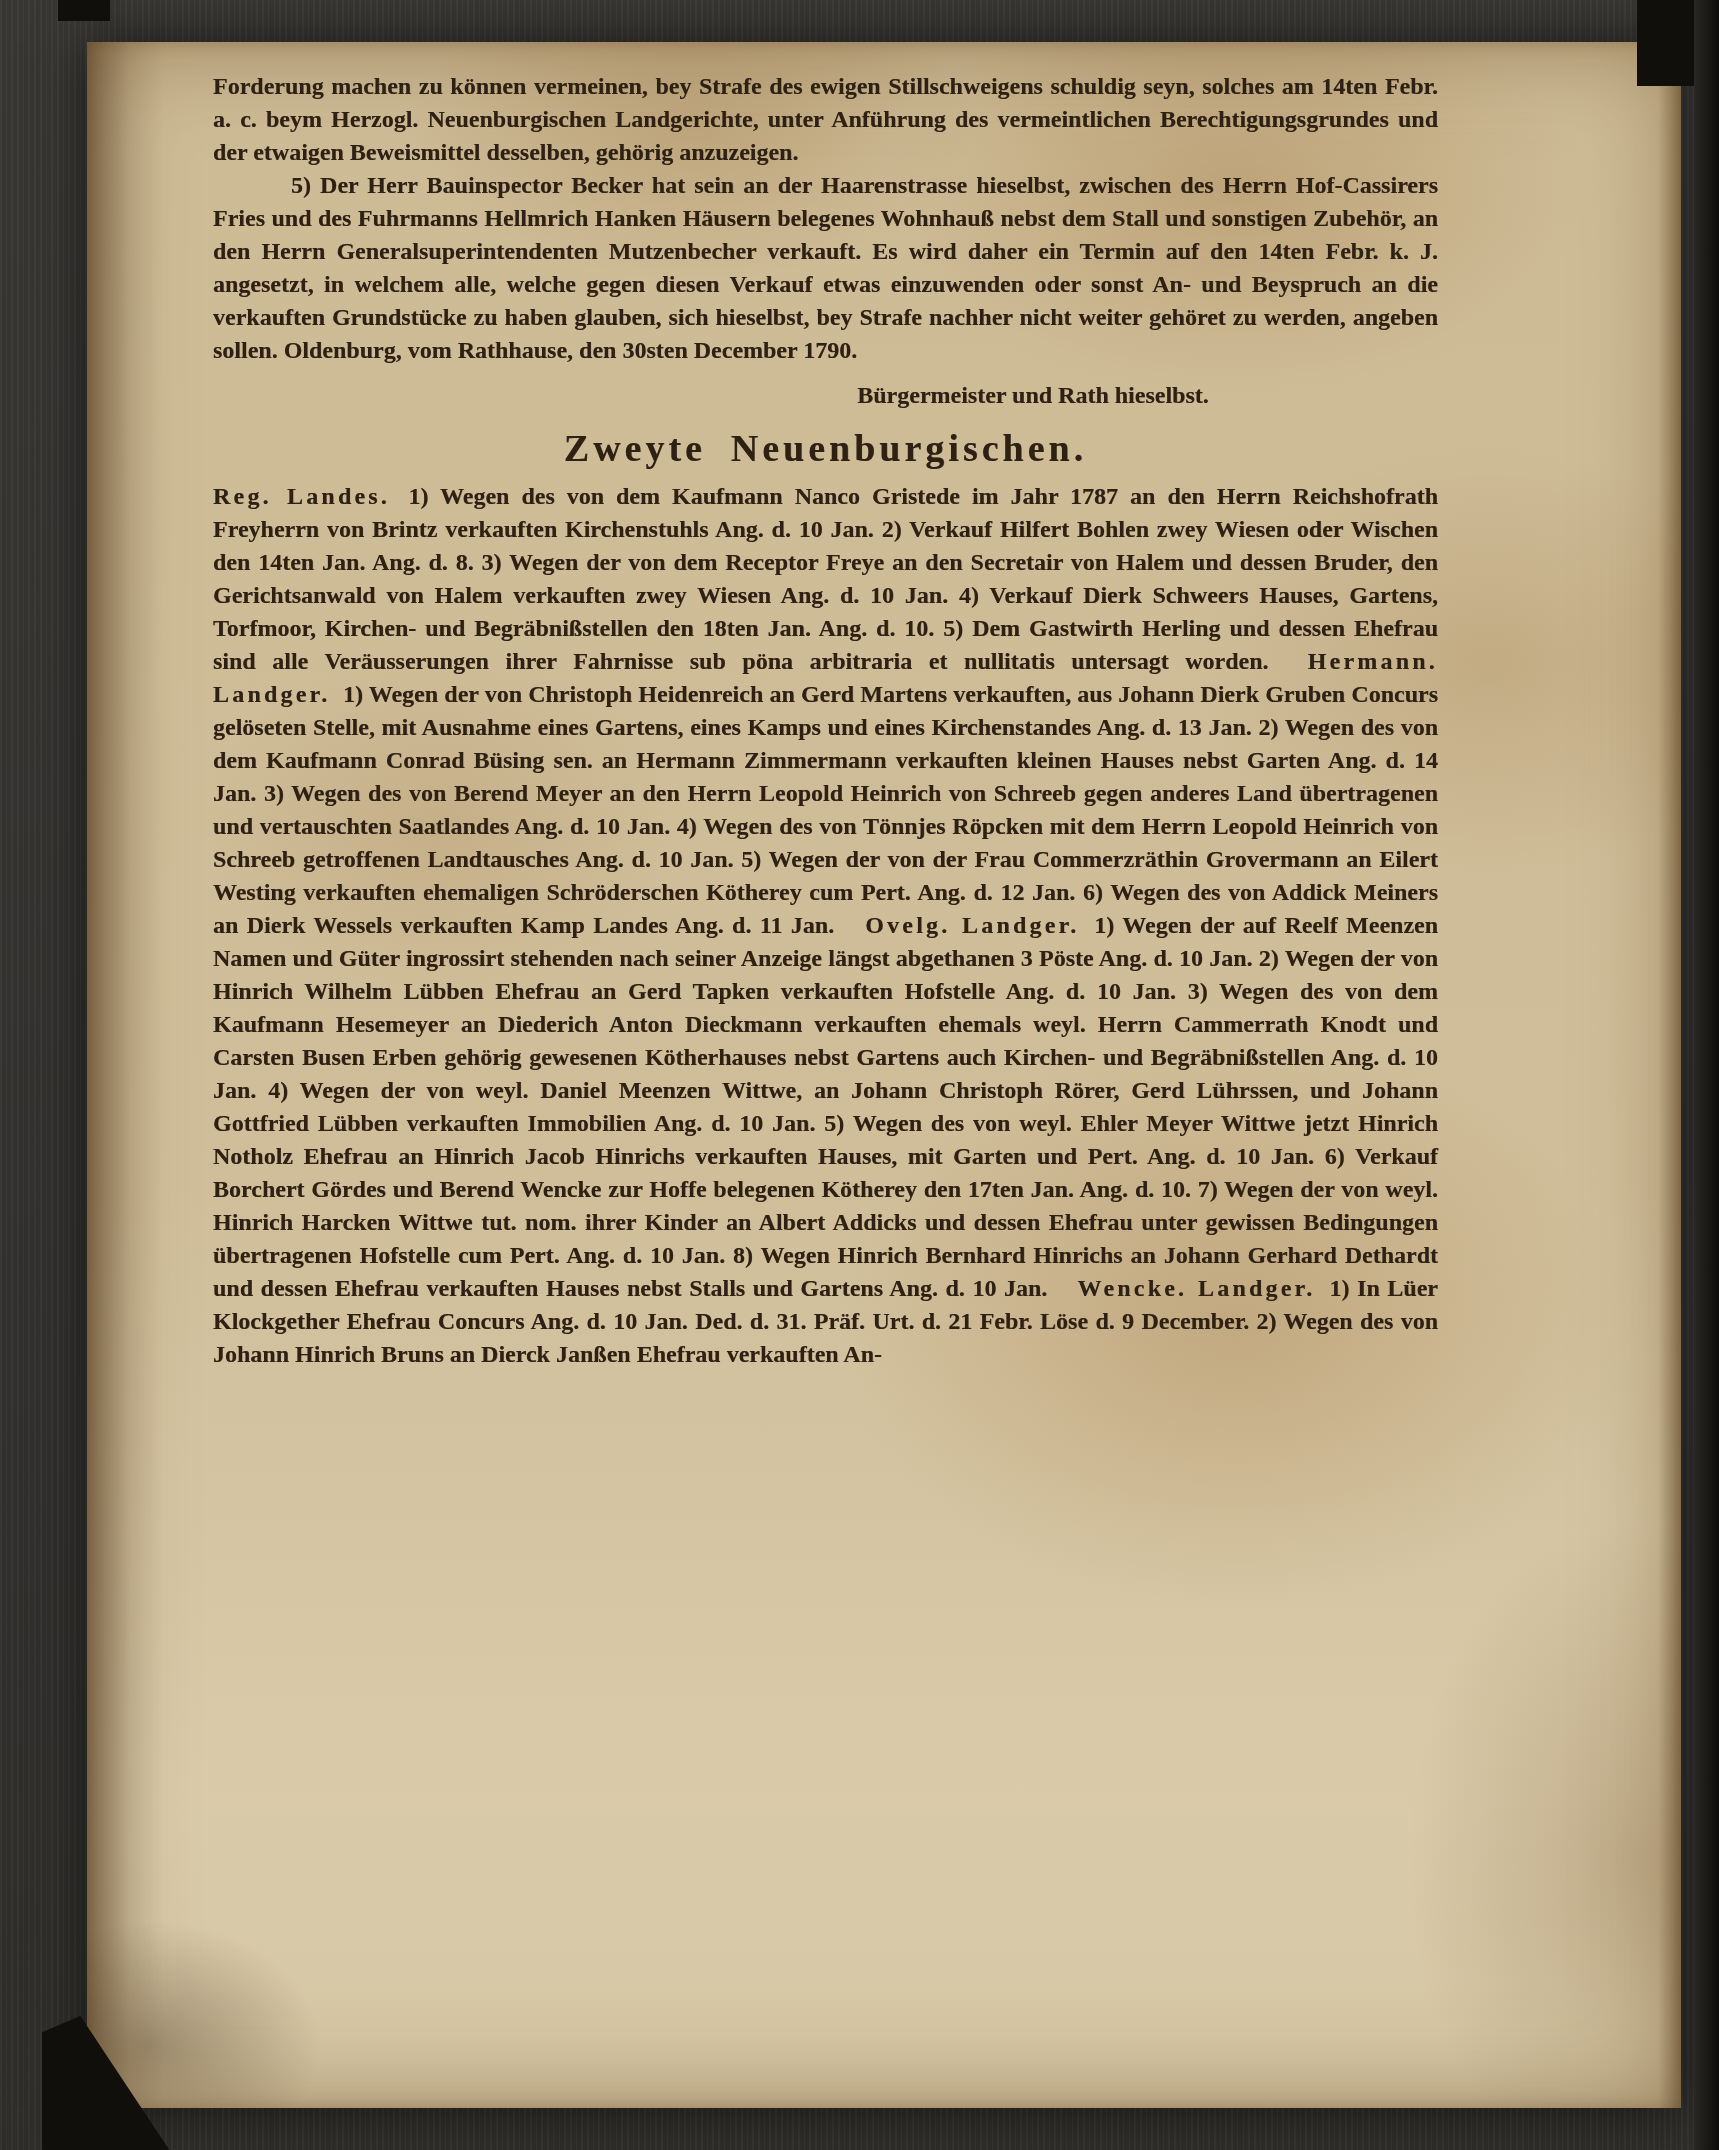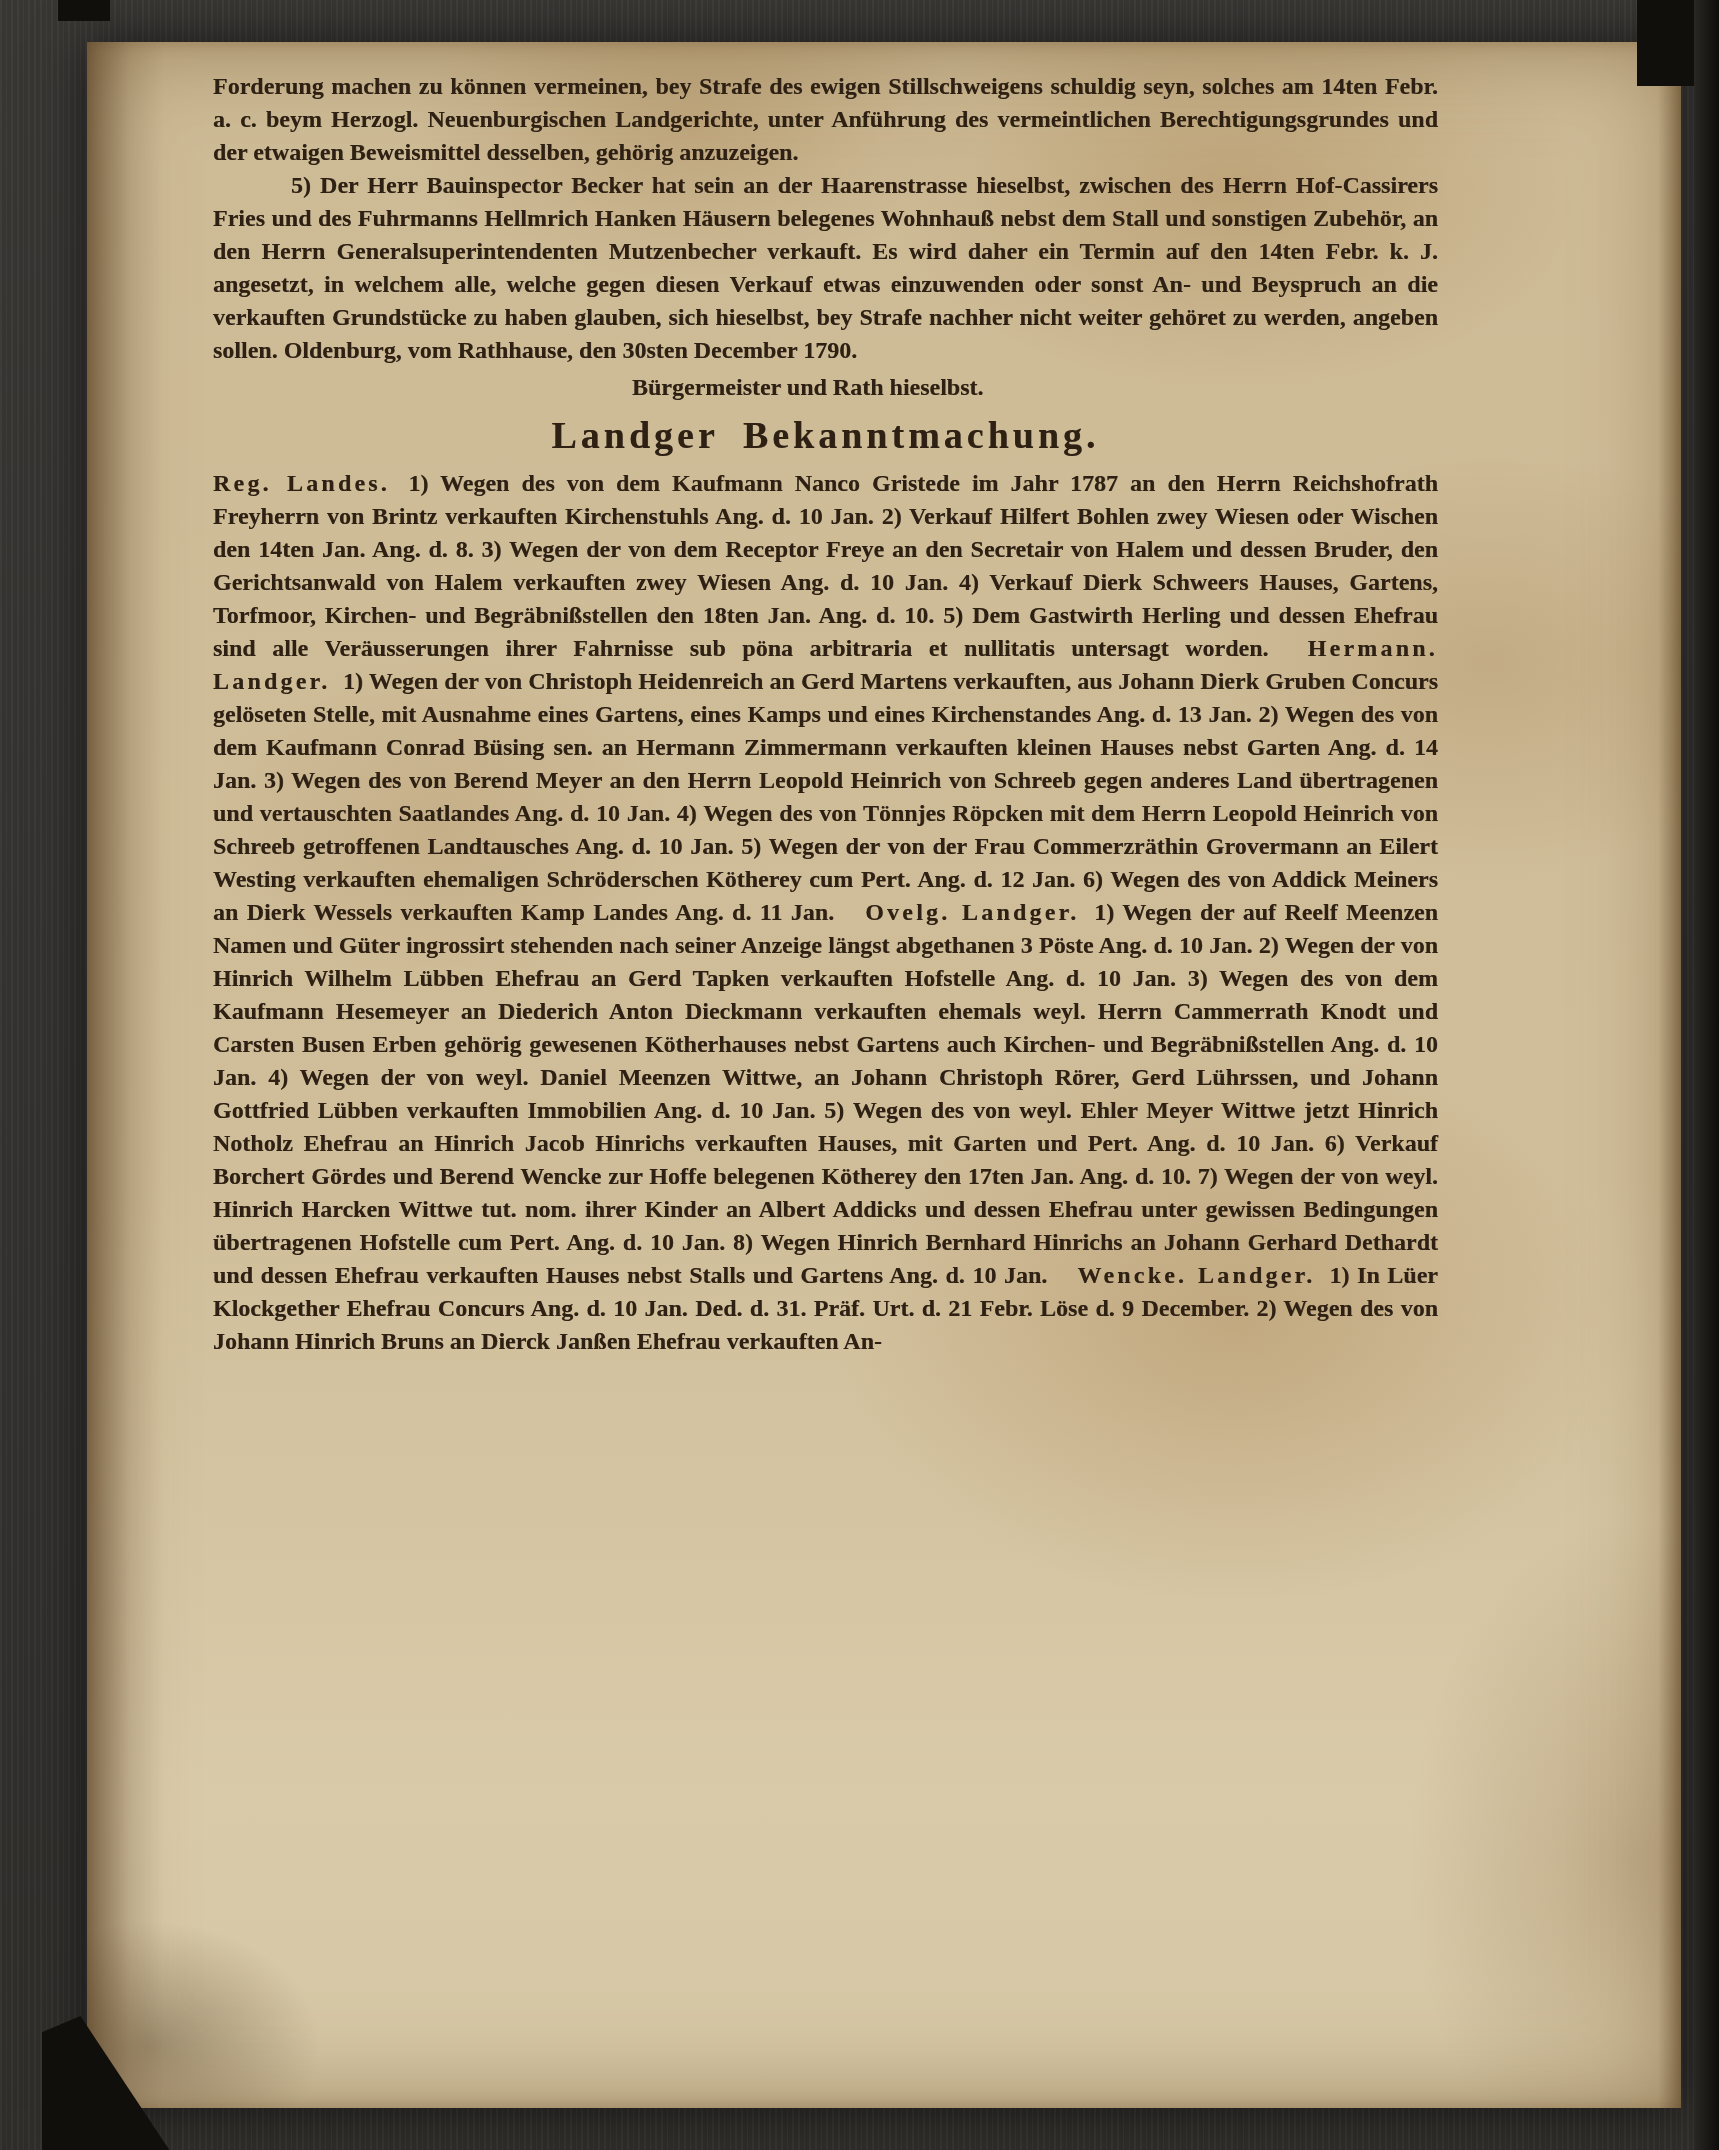--- a/index.html
+++ b/index.html
@@ -45,21 +45,21 @@
 
   .textblock{
     position:absolute;left:213px;top:70px;width:1225px;z-index:2;
     color:#2e2114;font-size:24px;line-height:33px;font-weight:bold;
     text-align:justify;hyphens:auto;-webkit-hyphens:auto;
     text-shadow:0.3px 0.3px 0.6px rgba(46,33,20,0.45);
     font-family:Liberation Serif, serif;
   }
   .para{margin:0;}
   .indent{text-indent:78px;}
-  .signature{margin:4px;padding-left:415px;}
+  .signature{margin:12px;text-align:center;padding-left:415px;}
   .heading{
     margin:6.5px 0 8px 0;font-size:38px;line-height:48px;text-align:center;
     letter-spacing:4px;word-spacing:11.3px;font-weight:bold;
   }
   .gesperrt{letter-spacing:3.2px;padding-right:6.5px;}
   span.gesperrt:not(:first-child){margin-left:22.6px;}
 </style>
 </head>
 <body>
 
@@ -67,21 +67,21 @@
 
   <div class="paper">
     <div class="gutter"></div>
     <div class="edge-right"></div>
   </div>
 
   <div class="textblock">
     <p class="para">Forderung machen zu können vermeinen, bey Strafe des ewigen Stillschweigens schuldig seyn, solches am 14ten Febr. a. c. beym Herzogl. Neuenburgischen Landgerichte, unter Anführung des vermeintlichen Berechtigungsgrundes und der etwaigen Beweismittel desselben, gehörig anzuzeigen.</p>
     <p class="para indent">5) Der Herr Bauinspector Becker hat sein an der Haarenstrasse hieselbst, zwischen des Herrn Hof-Cassirers Fries und des Fuhrmanns Hellmrich Hanken Häusern belegenes Wohnhauß nebst dem Stall und sonstigen Zubehör, an den Herrn Generalsuperintendenten Mutzenbecher verkauft. Es wird daher ein Termin auf den 14ten Febr. k. J. angesetzt, in welchem alle, welche gegen diesen Verkauf etwas einzuwenden oder sonst An- und Beyspruch an die verkauften Grundstücke zu haben glauben, sich hieselbst, bey Strafe nachher nicht weiter gehöret zu werden, angeben sollen. Oldenburg, vom Rathhause, den 30sten December 1790.</p>
     <p class="signature">Bürgermeister und Rath hieselbst.</p>
-    <h2 class="heading">Landger Bekanntmachung.</h2>
+    <h2 class="heading">Zweyte Neuenburgischen.</h2>
     <p class="para">
       <span class="gesperrt">Reg. Landes.</span>
       <span>1) Wegen des von dem Kaufmann Nanco Gristede im Jahr 1787 an den Herrn Reichshofrath Freyherrn von Brintz verkauften Kirchenstuhls Ang. d. 10 Jan. 2) Verkauf Hilfert Bohlen zwey Wiesen oder Wischen den 14ten Jan. Ang. d. 8. 3) Wegen der von dem Receptor Freye an den Secretair von Halem und dessen Bruder, den Gerichtsanwald von Halem verkauften zwey Wiesen Ang. d. 10 Jan. 4) Verkauf Dierk Schweers Hauses, Gartens, Torfmoor, Kirchen- und Begräbnißstellen den 18ten Jan. Ang. d. 10. 5) Dem Gastwirth Herling und dessen Ehefrau sind alle Veräusserungen ihrer Fahrnisse sub pöna arbitraria et nullitatis untersagt worden.</span>
       <span class="gesperrt">Hermann. Landger.</span>
       <span>1) Wegen der von Christoph Heidenreich an Gerd Martens verkauften, aus Johann Dierk Gruben Concurs gelöseten Stelle, mit Ausnahme eines Gartens, eines Kamps und eines Kirchenstandes Ang. d. 13 Jan. 2) Wegen des von dem Kaufmann Conrad Büsing sen. an Hermann Zimmermann verkauften kleinen Hauses nebst Garten Ang. d. 14 Jan. 3) Wegen des von Berend Meyer an den Herrn Leopold Heinrich von Schreeb gegen anderes Land übertragenen und vertauschten Saatlandes Ang. d. 10 Jan. 4) Wegen des von Tönnjes Röpcken mit dem Herrn Leopold Heinrich von Schreeb getroffenen Landtausches Ang. d. 10 Jan. 5) Wegen der von der Frau Commerzräthin Grovermann an Eilert Westing verkauften ehemaligen Schröderschen Kötherey cum Pert. Ang. d. 12 Jan. 6) Wegen des von Addick Meiners an Dierk Wessels verkauften Kamp Landes Ang. d. 11 Jan.</span>
       <span class="gesperrt">Ovelg. Landger.</span>
       <span>1) Wegen der auf Reelf Meenzen Namen und Güter ingrossirt stehenden nach seiner Anzeige längst abgethanen 3 Pöste Ang. d. 10 Jan. 2) Wegen der von Hinrich Wilhelm Lübben Ehefrau an Gerd Tapken verkauften Hofstelle Ang. d. 10 Jan. 3) Wegen des von dem Kaufmann Hesemeyer an Diederich Anton Dieckmann verkauften ehemals weyl. Herrn Cammerrath Knodt und Carsten Busen Erben gehörig gewesenen Kötherhauses nebst Gartens auch Kirchen- und Begräbnißstellen Ang. d. 10 Jan. 4) Wegen der von weyl. Daniel Meenzen Wittwe, an Johann Christoph Rörer, Gerd Lührssen, und Johann Gottfried Lübben verkauften Immobilien Ang. d. 10 Jan. 5) Wegen des von weyl. Ehler Meyer Wittwe jetzt Hinrich Notholz Ehefrau an Hinrich Jacob Hinrichs verkauften Hauses, mit Garten und Pert. Ang. d. 10 Jan. 6) Verkauf Borchert Gördes und Berend Wencke zur Hoffe belegenen Kötherey den 17ten Jan. Ang. d. 10. 7) Wegen der von weyl. Hinrich Harcken Wittwe tut. nom. ihrer Kinder an Albert Addicks und dessen Ehefrau unter gewissen Bedingungen übertragenen Hofstelle cum Pert. Ang. d. 10 Jan. 8) Wegen Hinrich Bernhard Hinrichs an Johann Gerhard Dethardt und dessen Ehefrau verkauften Hauses nebst Stalls und Gartens Ang. d. 10 Jan.</span>
       <span class="gesperrt">Wencke. Landger.</span>
       <span>1) In Lüer Klockgether Ehefrau Concurs Ang. d. 10 Jan. Ded. d. 31. Präf. Urt. d. 21 Febr. Löse d. 9 December. 2) Wegen des von Johann Hinrich Bruns an Dierck Janßen Ehefrau verkauften An-</span>
     </p>

